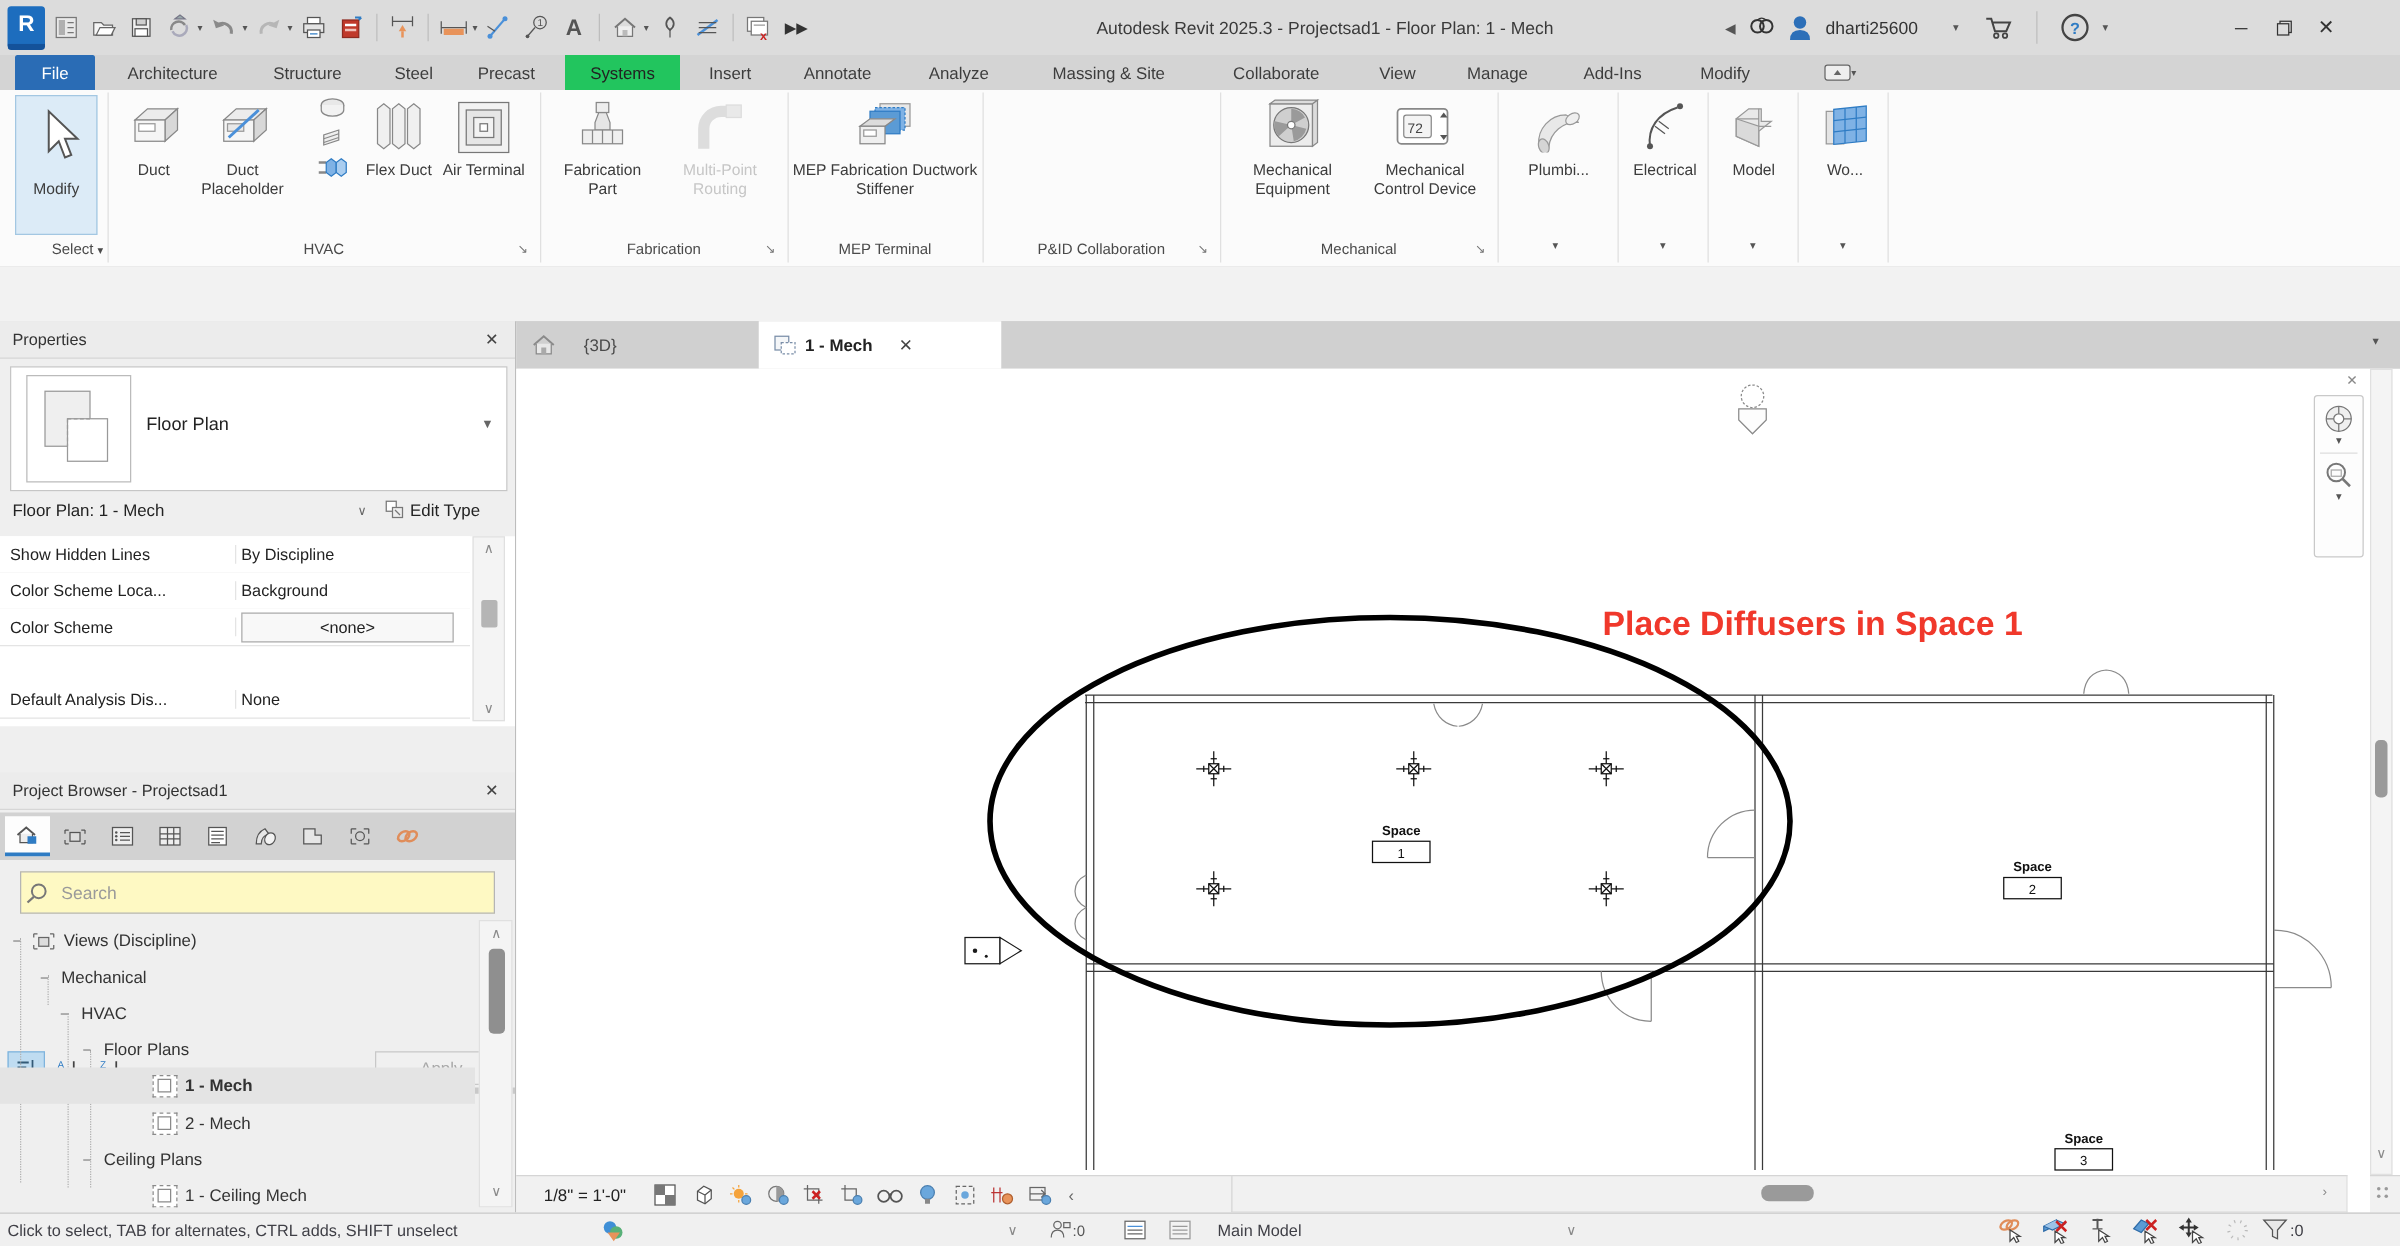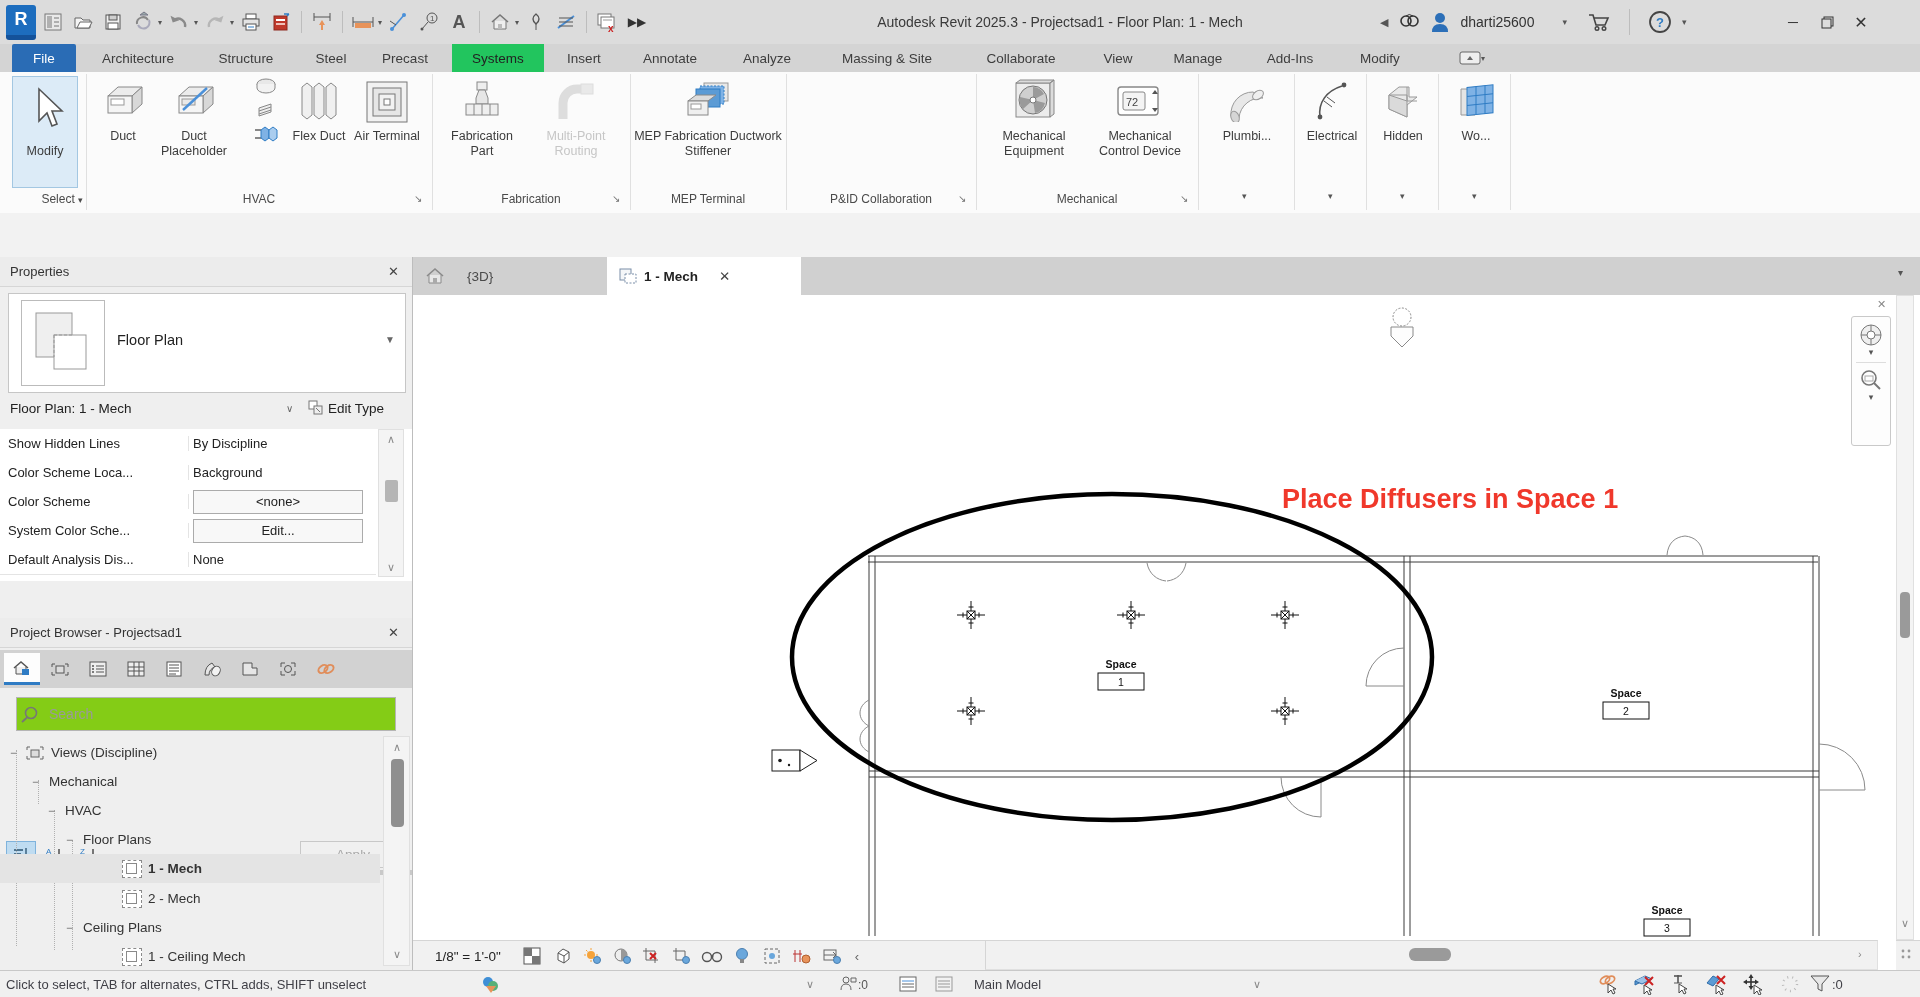--- a/index.html
+++ b/index.html
@@ -47,21 +47,21 @@
   .prow .lab{width:180px;padding-left:8px;border-right:1px solid #e4e4e4;white-space:nowrap;overflow:hidden;}
   .prow .val{flex:1;padding-left:4px;white-space:nowrap;}
   .pvbtn{margin:0 4px;width:168px;height:22px;border:1px solid #ababab;background:#f8f8f8;font-size:13px;
     color:#222;display:flex;align-items:center;justify-content:center;}
   .sorticon{position:absolute;top:584px;width:28px;height:26px;border:1px solid transparent;
     display:flex;align-items:center;justify-content:center;font-size:10px;color:#355;}
   .pbtool{position:absolute;left:0;top:32px;width:412px;height:38px;background:#d2d2d2;display:flex;
     align-items:center;padding-left:4px;gap:2px;box-sizing:border-box;}
   .pbicon{width:36px;height:32px;display:flex;align-items:center;justify-content:center;}
   .pbicon.on{background:#fdfdfd;border-bottom:3px solid #2f7cc4;box-sizing:border-box;}
-  #searchbox{position:absolute;left:16px;top:79px;width:378px;height:32px;background:#84cc16;
+  #searchbox{position:absolute;left:16px;top:79px;width:378px;height:32px;background:#fef9c3;
     border:1px solid #b5b5b5;display:flex;align-items:center;}
   #searchbox input{border:none;outline:none;font-size:14px;color:#333;width:300px;
     font-family:"Liberation Sans",sans-serif;background:transparent;}
   #searchbox input::placeholder{color:#9a9a9a;}
   .trow{position:absolute;left:0;width:380px;height:29px;display:flex;align-items:center;
     font-size:13.5px;color:#333;white-space:nowrap;}
   .trow.sel{background:#e4e4e4;font-weight:bold;}
   .texp{font-size:12px;color:#777;width:14px;display:inline-block;}
   .viewicon{width:18px;height:16px;border:1px dashed #8a8a8a;background:#fff;display:inline-block;
     margin-right:6px;position:relative;}
@@ -483,21 +483,21 @@
   </div>
   <div class="pdrop" style="left:1328px;">▾</div>
   <div class="rbtn" style="left:1372px;width:62px;">
     <div class="ric">
         <svg width="44" height="44">
           <path d="M8,16 L18,8 h10 v10 h8 l-10,8 v12 L8,30 Z" fill="#e9e9e9" stroke="#999"></path>
           <path d="M8,16 h18 v6 h10 M26,8 v14" fill="none" stroke="#999"></path>
           <path d="M8,16 V30 l18,8 V22 Z" fill="#dadada" stroke="#999"></path>
         </svg>
       </div>
-    <div class="rlb">Hidden</div>
+    <div class="rlb">Model</div>
   </div>
   <div class="pdrop" style="left:1400px;">▾</div>
   <div class="rbtn" style="left:1446px;width:60px;">
     <div class="ric">
         <svg width="46" height="44">
           <path d="M8,10 h14 v26 h-14 z" fill="#e4e4e4" stroke="#999"></path>
           <g transform="skewY(-6)">
             <rect x="14" y="10" width="26" height="28" fill="#7fb2e5" stroke="#2f7cc4"></rect>
             <line x1="14" y1="19" x2="40" y2="19" stroke="#2f7cc4"></line>
             <line x1="14" y1="28" x2="40" y2="28" stroke="#2f7cc4"></line>
@@ -549,24 +549,20 @@
       <span class="lab">Show Hidden Lines</span>
       <span class="val">By Discipline</span>
     </div>
     <div class="prow" style="top:29px;">
       <span class="lab">Color Scheme Loca...</span>
       <span class="val">Background</span>
     </div>
     <div class="prow" style="top:58px;">
       <span class="lab">Color Scheme</span>
       <span class="pvbtn">&lt;none&gt;</span>
-    </div>
-    <div class="prow" style="top:87px;">
-      <span class="lab">System Color Sche...</span>
-      <span class="pvbtn">Edit...</span>
     </div>
     <div class="prow" style="top:116px;">
       <span class="lab">Default Analysis Dis...</span>
       <span class="val">None</span>
     </div>
 
     <div class="sbar" style="left:378px;top:0;width:26px;height:148px;">
       <div class="sarrow" style="left:8px;top:4px;">∧</div>
       <div class="sthumb" style="left:6px;top:50px;width:13px;height:22px;background:#b5b5b5;border-radius:2px;"></div>
       <div class="sarrow" style="left:8px;top:132px;">∨</div>

